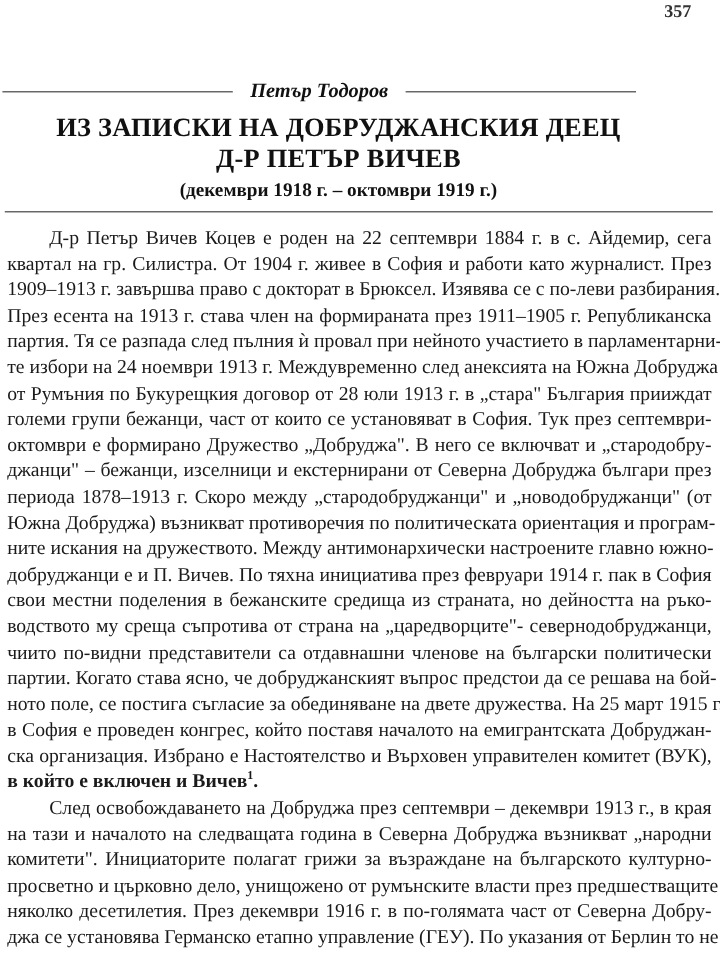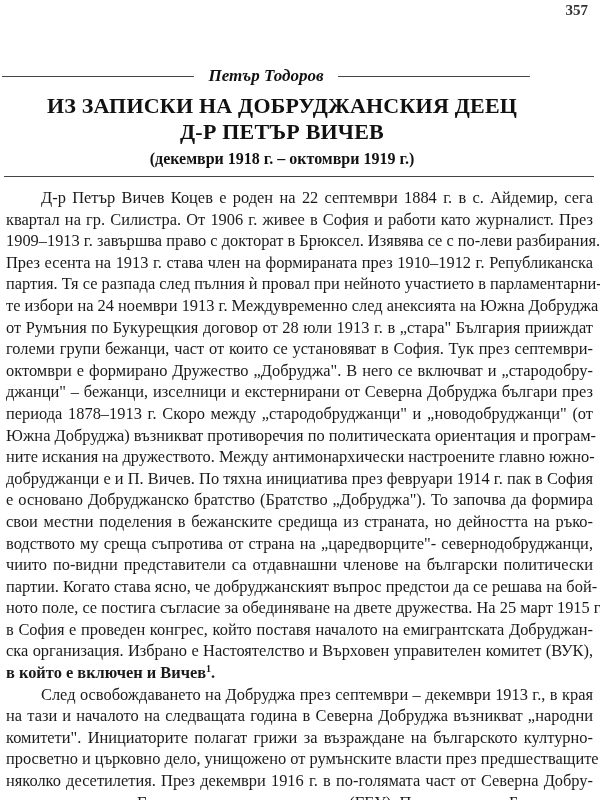--- a/index.html
+++ b/index.html
@@ -11,21 +11,21 @@
       width: 600px;
       height: 800px;
       overflow: hidden;
       position: relative;
       font-family: "Liberation Serif", "DejaVu Serif", serif;
       color: #1a1a1a;
     }
     .page-number {
       position: absolute;
       top: 2px;
-      right: 12px;
+      right: 24px;
       font-size: 15px;
       font-weight: bold;
       color: #333;
     }
     .author-row {
       position: absolute;
       top: 65px;
       left: 0;
       width: 532px;
       height: 22px;
@@ -117,34 +117,33 @@
   <div class="title-line">ИЗ ЗАПИСКИ НА ДОБРУДЖАНСКИЯ ДЕЕЦ</div>
   <div class="title-line">Д-Р ПЕТЪР ВИЧЕВ</div>
   <div class="subtitle-line">(декември 1918 г. – октомври 1919 г.)</div>
 </div>
 
 <div class="title-rule"></div>
 
 <div class="body-text">
   <div>
     <span class="line first">Д-р Петър Вичев Коцев е роден на 22 септември 1884 г. в с. Айдемир, сега</span>
-    <span class="line">квартал на гр. Силистра. От 1906 г. живее в София и работи като журналист. През</span>
+    <span class="line">квартал на гр. Силистра. От 1904 г. живее в София и работи като журналист. През</span>
     <span class="line">1909–1913 г. завършва право с докторат в Брюксел. Изявява се с по-леви разбирания.</span>
-    <span class="line">През есента на 1913 г. става член на формираната през 1910–1912 г. Републиканска</span>
+    <span class="line">През есента на 1913 г. става член на формираната през 1911–1905 г. Републиканска</span>
     <span class="line">партия. Тя се разпада след пълния ѝ провал при нейното участието в парламентарни-</span>
     <span class="line">те избори на 24 ноември 1913 г. Междувременно след анексията на Южна Добруджа</span>
     <span class="line">от Румъния по Букурещкия договор от 28 юли 1913 г. в „стара" България прииждат</span>
     <span class="line">големи групи бежанци, част от които се установяват в София. Тук през септември-</span>
     <span class="line">октомври е формирано Дружество „Добруджа". В него се включват и „стародобру-</span>
     <span class="line">джанци" – бежанци, изселници и екстернирани от Северна Добруджа българи през</span>
     <span class="line">периода 1878–1913 г. Скоро между „стародобруджанци" и „новодобруджанци" (от</span>
     <span class="line">Южна Добруджа) възникват противоречия по политическата ориентация и програм-</span>
     <span class="line">ните искания на дружеството. Между антимонархически настроените главно южно-</span>
     <span class="line">добруджанци е и П. Вичев. По тяхна инициатива през февруари 1914 г. пак в София</span>
-    <span class="line">е основано Добруджанско братство (Братство „Добруджа"). То започва да формира</span>
     <span class="line">свои местни поделения в бежанските средища из страната, но дейността на ръко-</span>
     <span class="line">водството му среща съпротива от страна на „царедворците"- севернодобруджанци,</span>
     <span class="line">чиито по-видни представители са отдавнашни членове на български политически</span>
     <span class="line">партии. Когато става ясно, че добруджанският въпрос предстои да се решава на бой-</span>
     <span class="line">ното поле, се постига съгласие за обединяване на двете дружества. На 25 март 1915 г.</span>
     <span class="line">в София е проведен конгрес, който поставя началото на емигрантската Добруджан-</span>
     <span class="line">ска организация. Избрано е Настоятелство и Върховен управителен комитет (ВУК),</span>
     <span class="line last"><span>в който е включен и Вичев</span><sup class="footnote-ref">1</sup><span>.</span></span>
   </div>
   <div>

